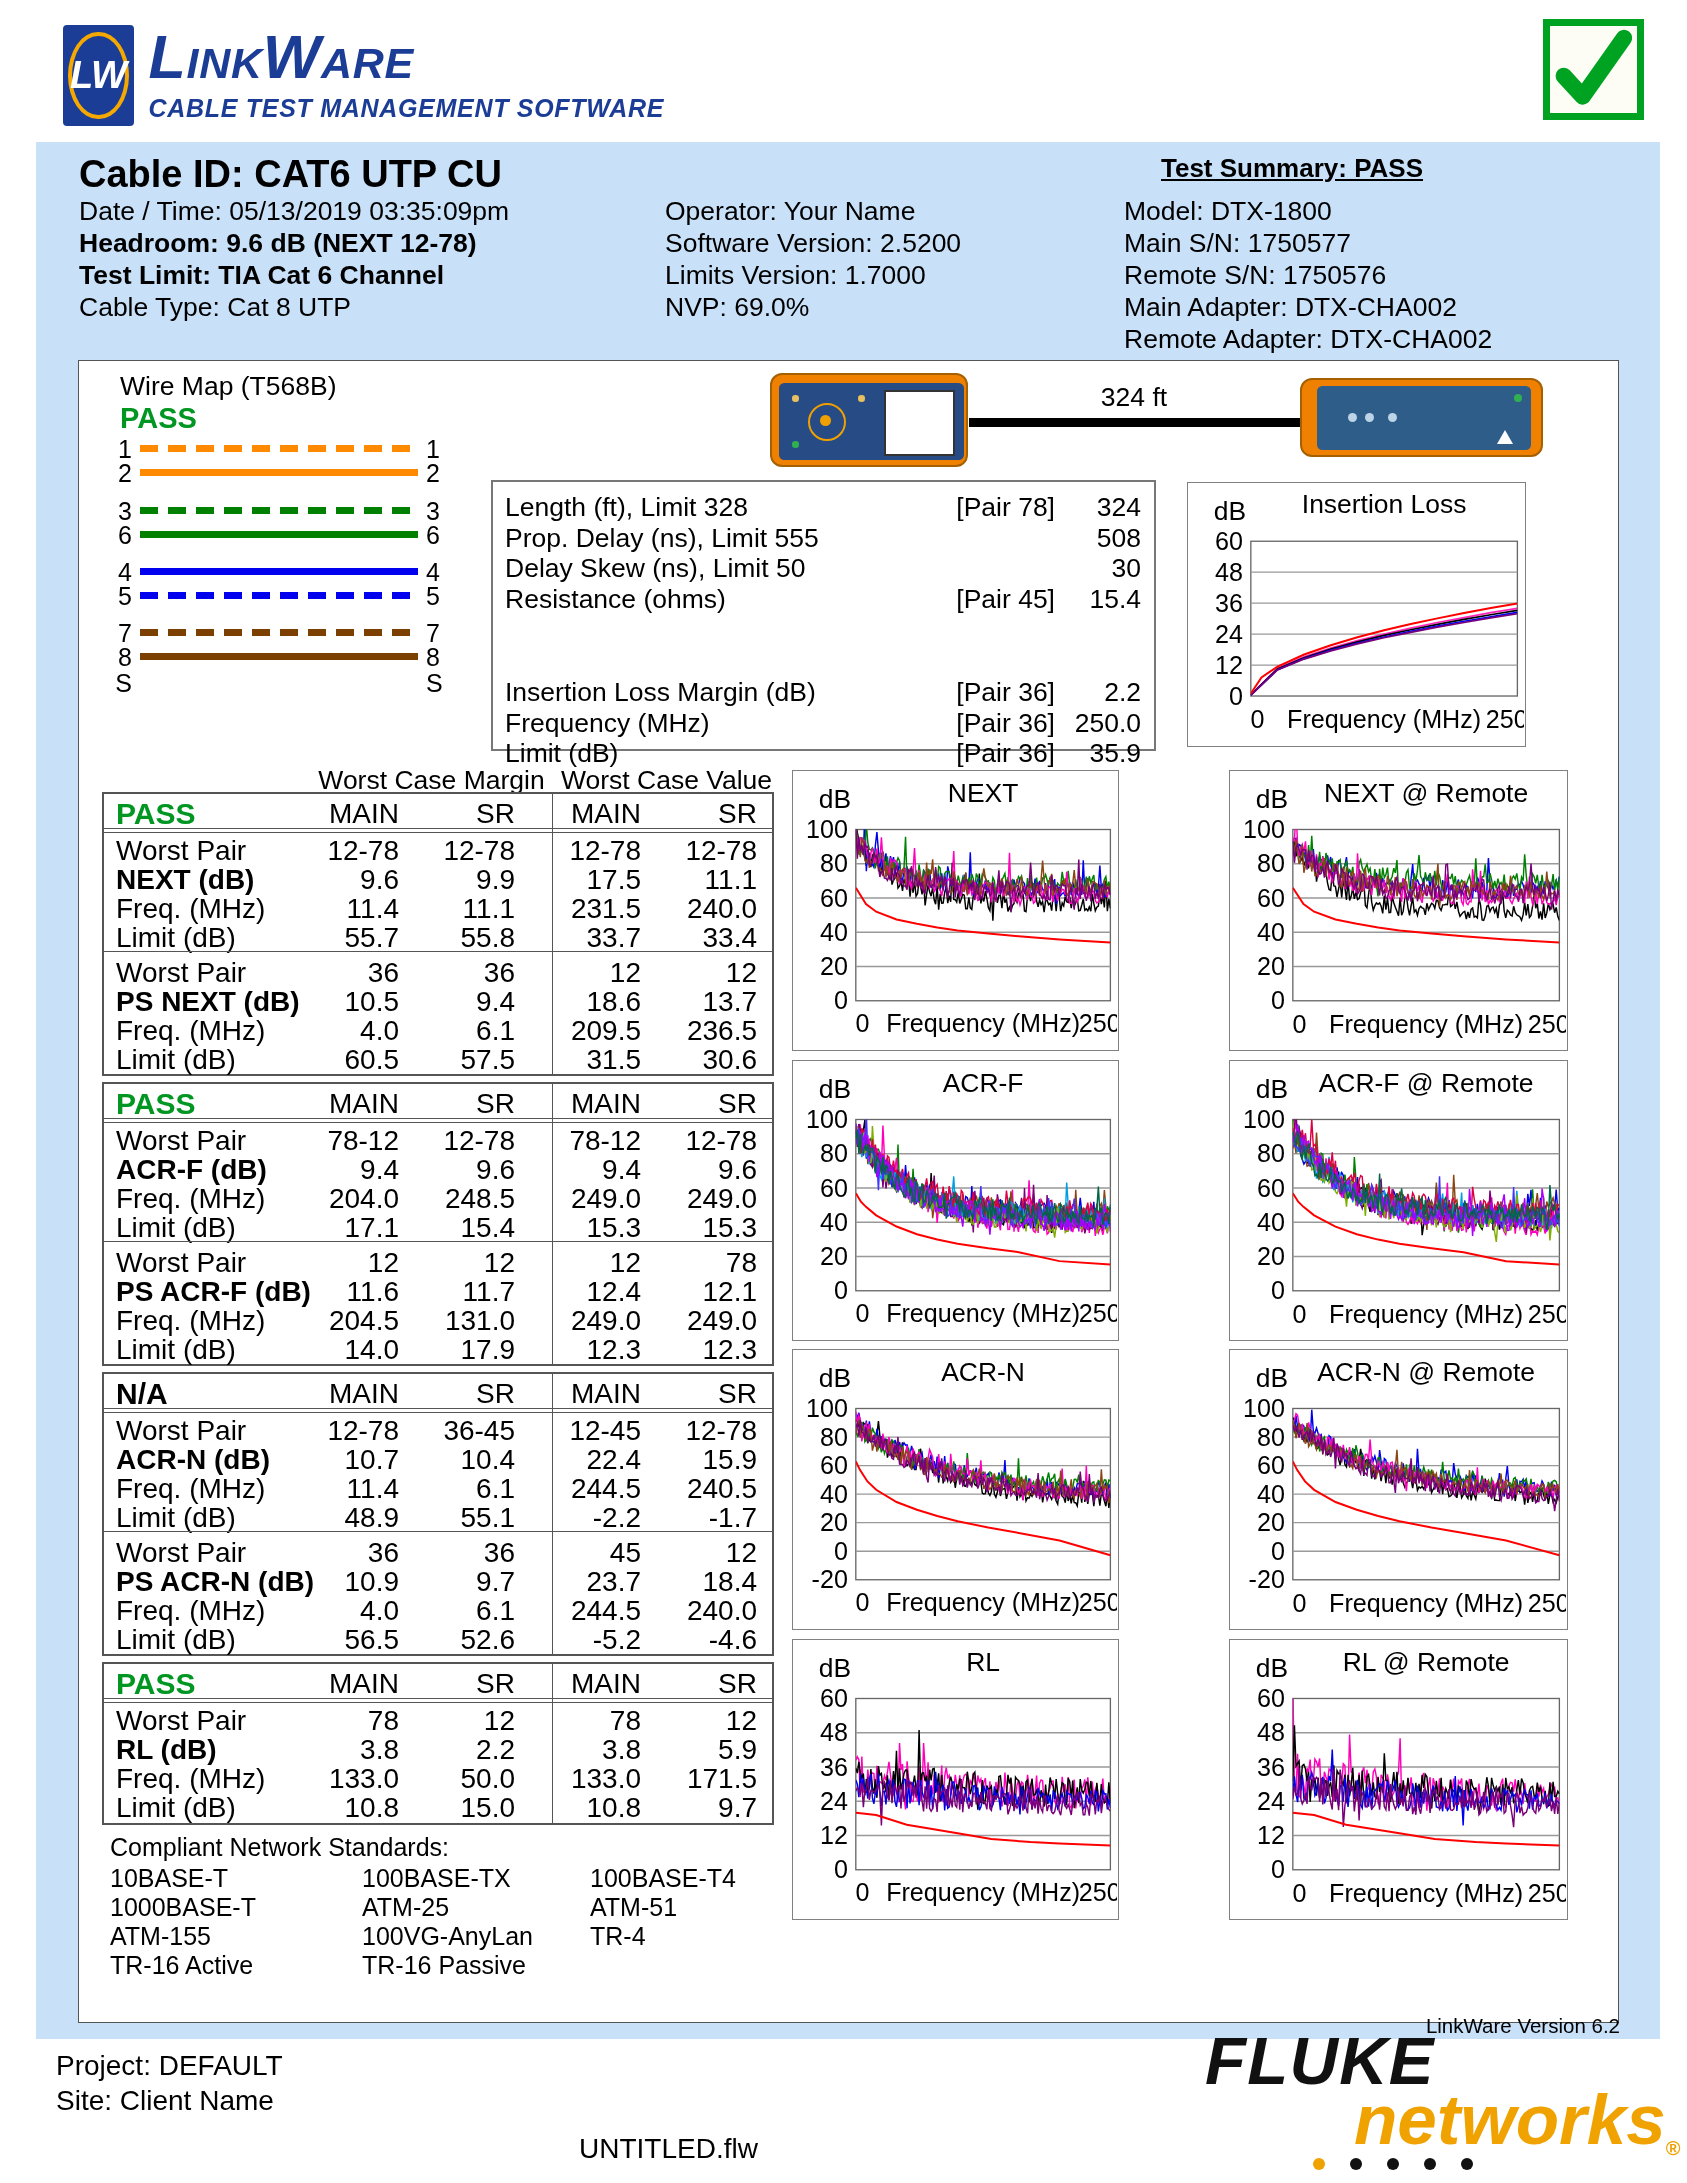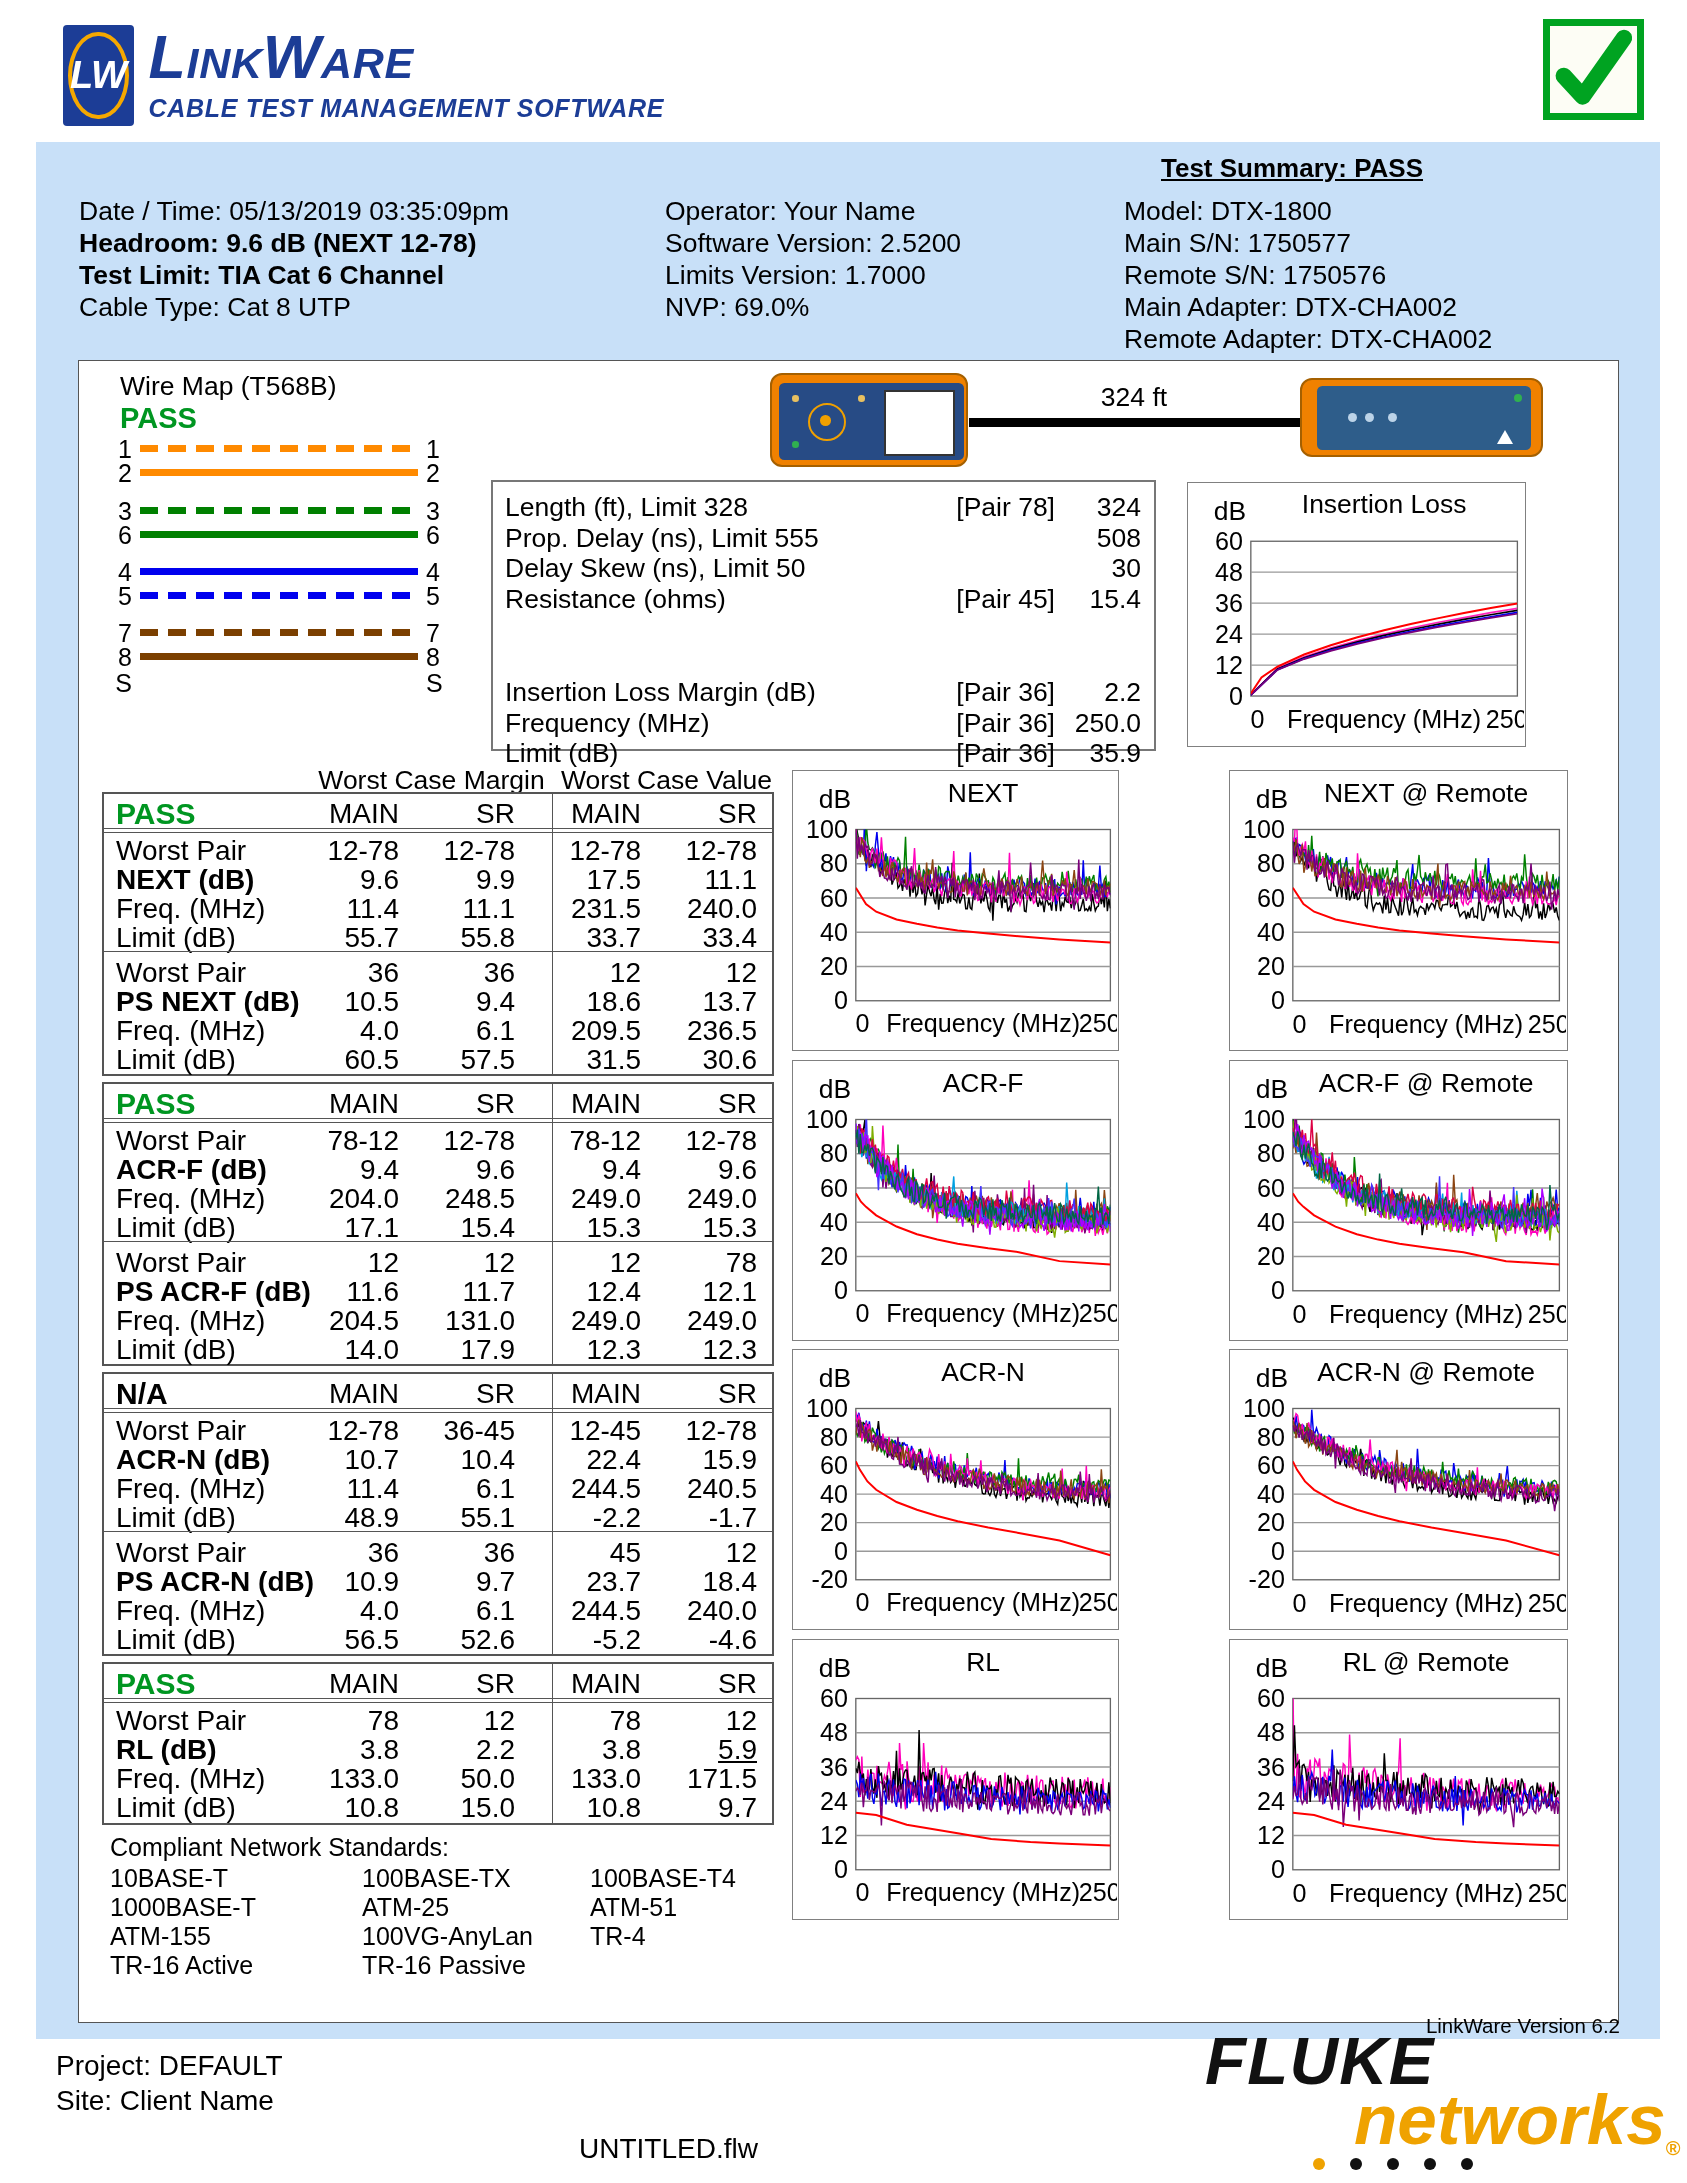--- a/index.html
+++ b/index.html
@@ -81,20 +81,21 @@
     </div>
   </div>
 
   <div class="passbox">
     <svg width="86" height="86" viewBox="0 0 100 100">
       <path d="M16 58 L38 82 L86 14" fill="none" stroke="#00a321" stroke-width="19" stroke-linecap="round" stroke-linejoin="round"></path>
     </svg>
   </div>
 
   <div class="bluepanel">
+    <div class="cableid">Cable ID: CAT6 UTP CU</div>
     <div class="testsum">Test Summary: PASS</div>
     <div class="infocol" id="info-col-0" style="left:43px;">
         <div>Date / Time: 05/13/2019 03:35:09pm</div>
         <div style="font-weight: bold;">Headroom: 9.6 dB (NEXT 12-78)</div>
         <div style="font-weight: bold;">Test Limit: TIA Cat 6 Channel</div>
         <div>Cable Type: Cat 8 UTP</div>
       </div>
     <div class="infocol" id="info-col-1" style="left:629px;">
         <div>Operator: Your Name</div>
         <div>Software Version: 2.5200</div>
@@ -349,21 +350,21 @@
           <div class="dblline" style="top: 34px;"></div>
           <div class="cellL" style="top: 41px;">Worst Pair</div>
           <div class="cellR" style="top: 41px; left: 183px;">78</div>
           <div class="cellR" style="top: 41px; left: 299px;">12</div>
           <div class="cellR" style="top: 41px; left: 425px;">78</div>
           <div class="cellR" style="top: 41px; left: 541px;">12</div>
           <div class="cellL bold" style="top: 70px;">RL (dB)</div>
           <div class="cellR" style="top: 70px; left: 183px;">3.8</div>
           <div class="cellR" style="top: 70px; left: 299px;">2.2</div>
           <div class="cellR" style="top: 70px; left: 425px;">3.8</div>
-          <div class="cellR" style="top: 70px; left: 541px; text-decoration: underline;">5.9</div>
+          <div class="cellR" style="top: 70px; left: 541px;">5.9</div>
           <div class="cellL" style="top: 99px;">Freq. (MHz)</div>
           <div class="cellR" style="top: 99px; left: 183px;">133.0</div>
           <div class="cellR" style="top: 99px; left: 299px;">50.0</div>
           <div class="cellR" style="top: 99px; left: 425px;">133.0</div>
           <div class="cellR" style="top: 99px; left: 541px;">171.5</div>
           <div class="cellL" style="top: 128px;">Limit (dB)</div>
           <div class="cellR" style="top: 128px; left: 183px;">10.8</div>
           <div class="cellR" style="top: 128px; left: 299px;">15.0</div>
           <div class="cellR" style="top: 128px; left: 425px;">10.8</div>
           <div class="cellR" style="top: 128px; left: 541px;">9.7</div>

